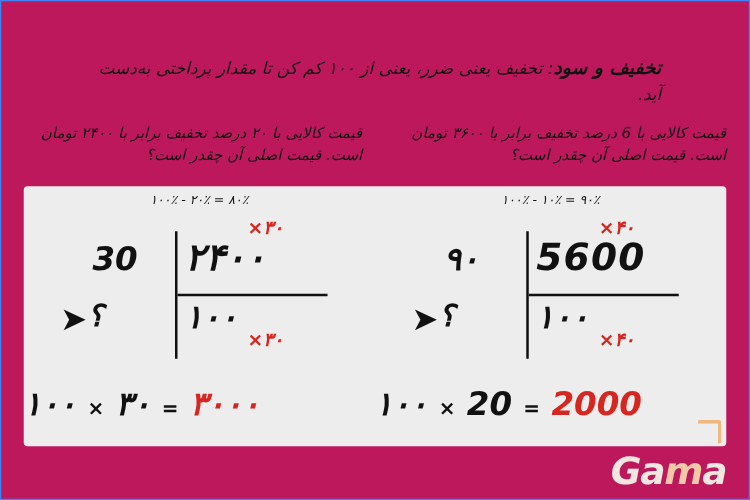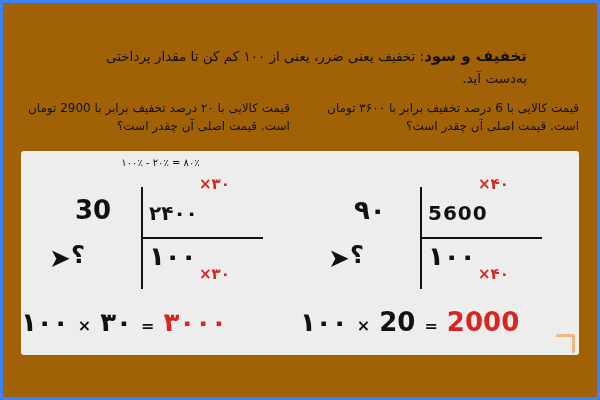--- a/index.html
+++ b/index.html
@@ -5,23 +5,24 @@
   html,body{margin:0;padding:0;}
   body{
     width:600px;height:400px;
     background:#ffffff;
     font-family:"DejaVu Sans", sans-serif;
     overflow:hidden;
     position:relative;
   }
   .page{
     position:absolute;inset:0;
-    background:#a16207;
-    border:3px solid #3b82f6;
+    background:#be185d;
+    border:1px solid #3b82f6;
     box-sizing:border-box;
+    font-style:italic;
   }
   
   .heading{
     position:absolute;
     top:42px;left:70px;right:70px;
     direction:rtl;
     text-align:right;
     font-size:13.5px;
     line-height:1.55;
     color:#111;
@@ -93,22 +94,22 @@
     background:#111;
   }
   .hbar{
     position:absolute;
     left:90px;top:52px;
     width:120px;height:2px;
     background:#111;
   }
   .dividend{
     position:absolute;
-    left:96px;top:16px;
-    font-size:20px;font-weight:bold;color:#111;
+    left:96px;top:6px;
+    font-size:30px;font-weight:bold;color:#111;
     letter-spacing:1px;
   }
   .divisor{
     position:absolute;
     left:22px;top:10px;
     font-size:26px;font-weight:bold;color:#111;
   }
   .hundred{
     position:absolute;
     left:96px;top:56px;
@@ -171,26 +172,27 @@
 <body>
 
 <div class="page">
 
   <div class="heading">
     <span class="kw">تخفیف و سود</span><span>:</span><span> تخفیف یعنی ضرر، یعنی از ۱۰۰ کم کن تا مقدار پرداختی به‌دست آید.</span>
   </div>
 
   <div class="questions">
     <div class="q">قیمت کالایی با 6 درصد تخفیف برابر با ۳۶۰۰ تومان است. قیمت اصلی آن چقدر است؟</div>
-    <div class="q">قیمت کالایی با ۲۰ درصد تخفیف برابر با 2900 تومان است. قیمت اصلی آن چقدر است؟</div>
+    <div class="q">قیمت کالایی با ۲۰ درصد تخفیف برابر با ۲۴۰۰ تومان است. قیمت اصلی آن چقدر است؟</div>
   </div>
 
   <div class="panel">
 
     <div class="col right">
+      <div class="pctline">۱۰۰٪ - ۱۰٪ = ۹۰٪</div>
 
       <div class="div-block">
         <div class="div-inner">
           <div class="mult-top">×۴۰</div>
           <div class="dividend">5600</div>
           <div class="divisor">۹۰</div>
           <div class="vbar"></div>
           <div class="hbar"></div>
           <div class="hundred">۱۰۰</div>
           <div class="qmark">؟</div>
@@ -230,14 +232,15 @@
         <span class="small">×</span>
         <span>۳۰</span>
         <span class="small">=</span>
         <span class="red">۳۰۰۰</span>
       </div>
     </div>
 
   </div>
 
   <div class="corner"></div>
+  <div class="wm"><span>Ga</span><span class="o">m</span><span>a</span></div>
 
 </div>
 
 </body></html>

